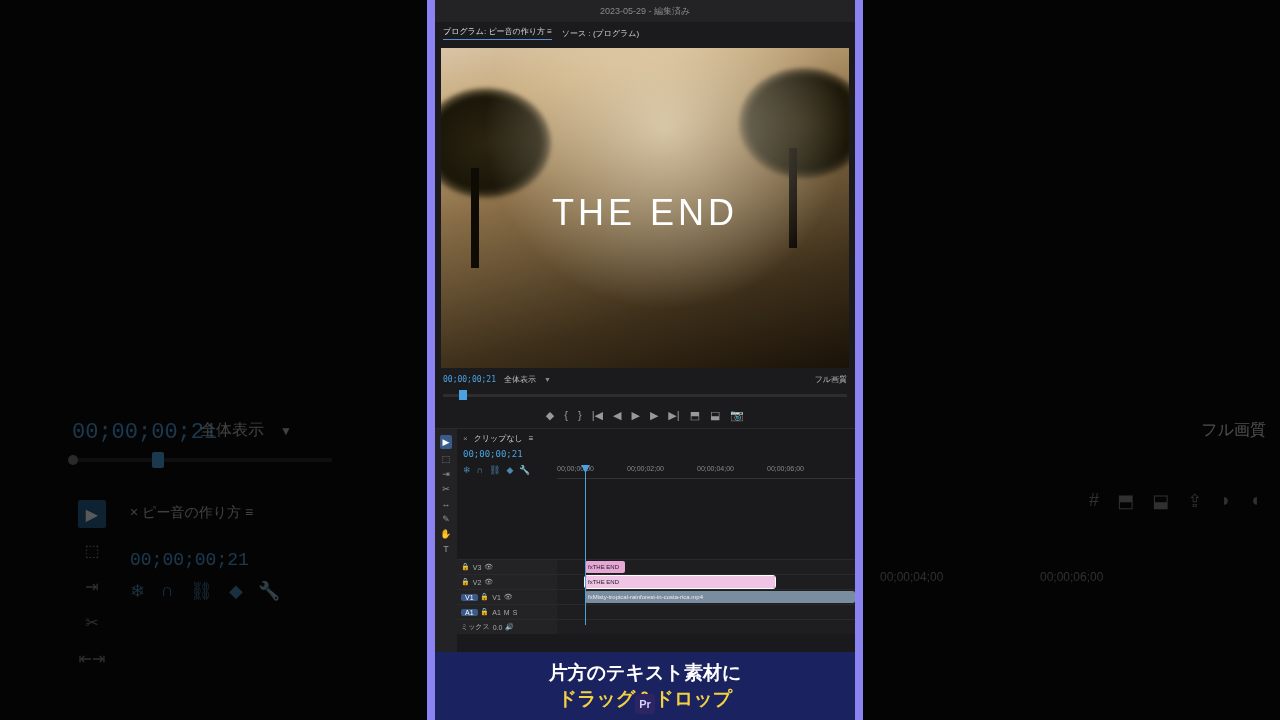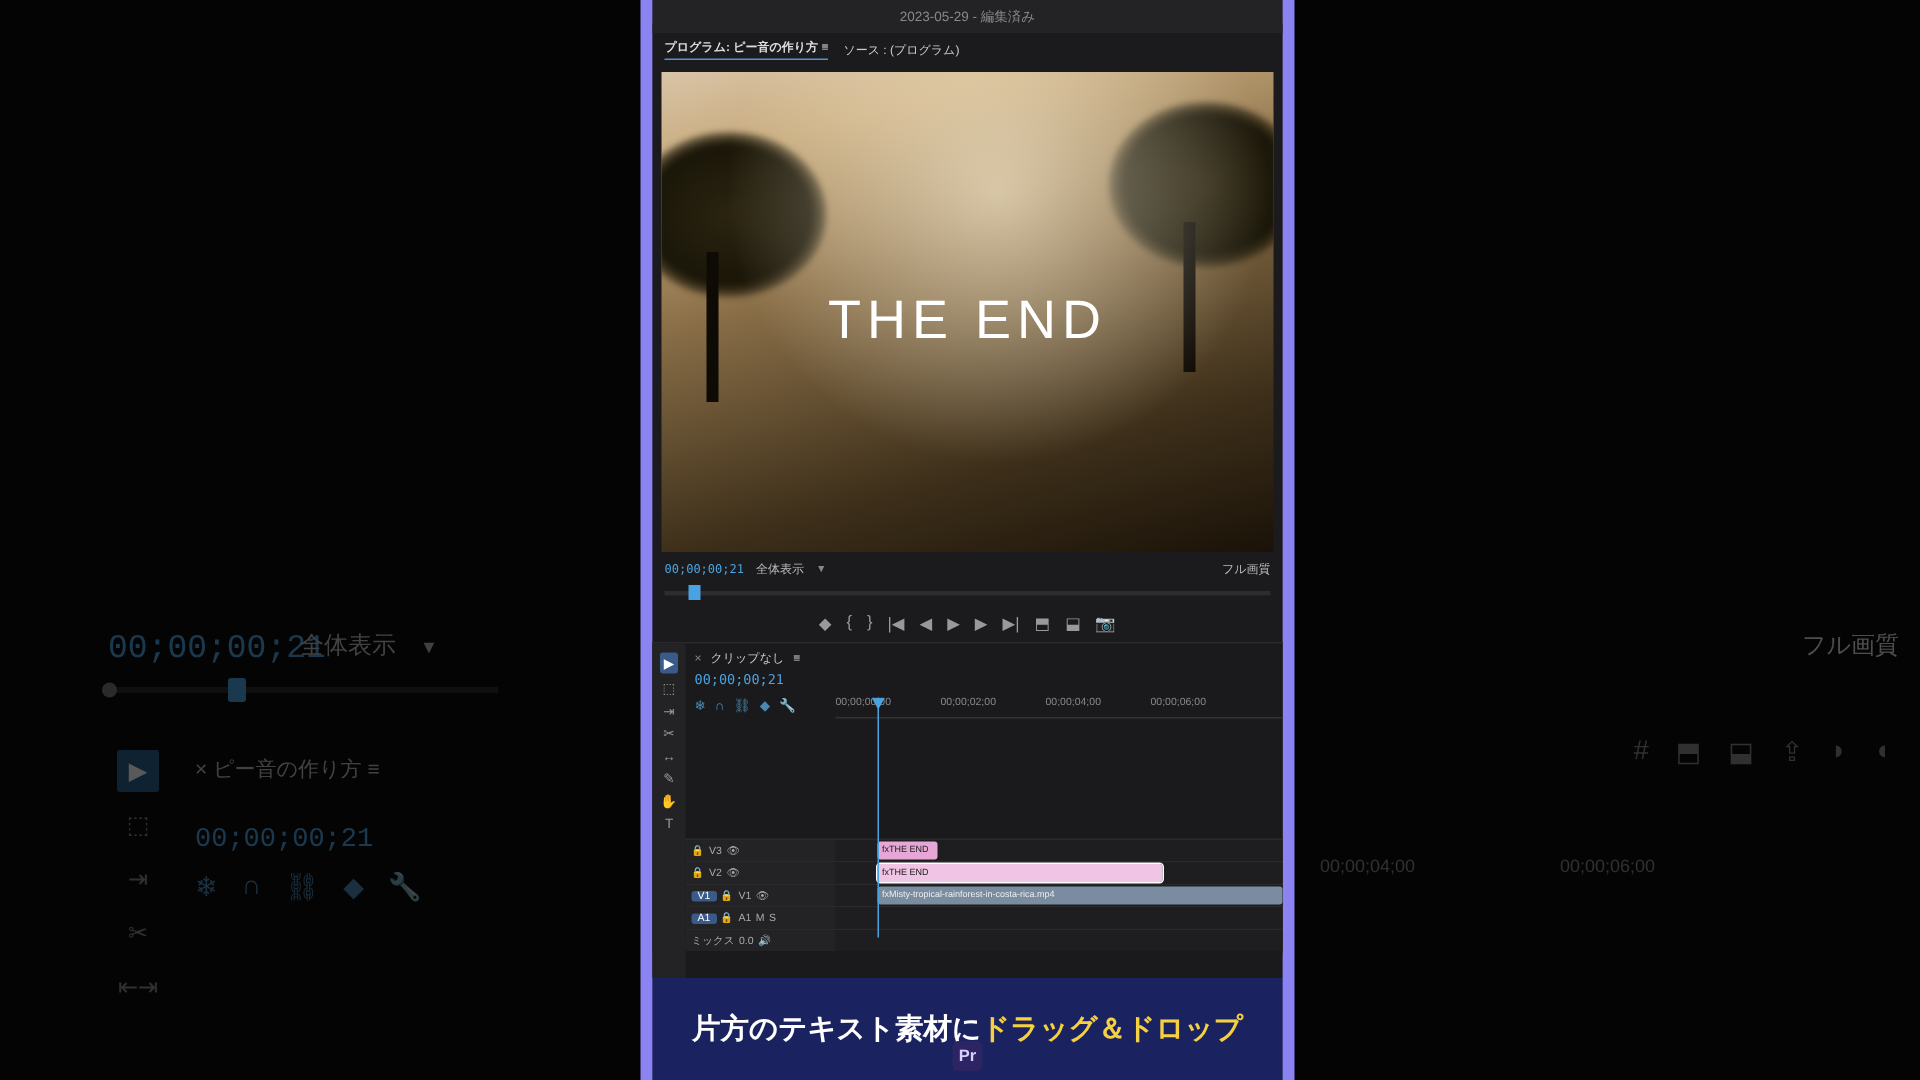--- a/index.html
+++ b/index.html
@@ -24,21 +24,21 @@
 .bg .ticons { position: absolute; left: 130px; top: 580px; display: flex; gap: 16px; }
 .bg .ticons span { color: #4a88b0; font-size: 18px; }
 .bg .ricons { position: absolute; right: 20px; top: 490px; display: flex; gap: 18px; }
 .bg .ricons span { color: #888; font-size: 18px; }
 
 
 .col { position: absolute; left: 435px; top: 0; width: 420px; height: 720px; z-index: 5; background: #8b83f2; display: flex; flex-direction: column; }
 .app { width: 100%; height: 652px; background: #1b1b1d; color: #ccc; font-size: 10px; position: relative; border-radius: 18px; }
 .app .topbar { height: 22px; background: #232326; display: flex; align-items: center; justify-content: center; color: #888; font-size: 9px; }
 .app .tabs { height: 22px; display: flex; align-items: center; gap: 10px; padding: 0 8px; font-size: 8px; }
-.app .tabs .t1 { color: #ddd; border-bottom: 1px solid #5a8dd6; padding-bottom: 2px; font-weight: bold; }
+.app .tabs .t1 { color: #ddd; border-bottom: 1px solid #5a8dd6; padding-bottom: 2px; }
 .app .monitor { height: 320px; margin: 4px 6px 2px 6px; background: linear-gradient(165deg, #d9c4a6 0%, #c8ab7e 15%, #8a6f48 40%, #3d2f1a 75%, #1a1208 100%); position: relative; overflow: hidden; }
 .tree { position: absolute; width: 120px; height: 180px; }
 .tree.l { left: -20px; top: 40px; }
 .tree.r { right: -10px; top: 20px; }
 .tree .canopy { width: 130px; height: 110px; background: radial-gradient(ellipse at center, #2a2410 0%, #1a1608 60%, transparent 80%); border-radius: 50%; filter: blur(2px); }
 .tree .trunk { position: absolute; left: 50px; top: 80px; width: 8px; height: 100px; background: #0e0a04; }
 .fog { position: absolute; inset: 0; background: radial-gradient(circle at 55% 25%, rgba(255,245,220,0.6) 0%, transparent 55%); }
 .title { position: absolute; top: 45%; left: 0; right: 0; text-align: center; color: #fff; font-size: 36px; font-weight: 200; letter-spacing: 4px; }
 .app .controls { height: 18px; padding: 2px 8px; display: flex; align-items: center; gap: 8px; font-size: 8px; }
 .app .controls .tc3 { color: #4aa3e0; font-family: monospace; }
@@ -68,21 +68,21 @@
 .track { display: flex; height: 15px; border-top: 1px solid #2a2a2d; font-size: 7px; }
 .track .lbl { width: 100px; background: #232326; display: flex; align-items: center; padding: 0 4px; gap: 3px; color: #aaa; }
 .track .lbl .v { background: #3a5a8a; padding: 0 4px; border-radius: 2px; color: #fff; }
 .track .lane { flex: 1; position: relative; background: #1e1e20; }
 .clip { position: absolute; top: 1px; bottom: 1px; border-radius: 2px; padding: 0 3px; font-size: 6px; color: #222; overflow: hidden; white-space: nowrap; display: flex; align-items: center; }
 .clip.pink { background: #e6a6d6; }
 .clip.pink.sel { background: #f0c4e4; outline: 1px solid #fff; }
 .clip.vid { background: #7a8ca0; color: #eee; }
 
 
-.caption { flex: 1; background: #1a2360; display: flex; align-items: center; justify-content: center; padding: 4px; position: relative; }
+.caption { flex: 1; background: #1a2360; display: flex; flex-direction: column; align-items: center; justify-content: center; padding: 4px; position: relative; }
 .caption .l1 { color: #fff; font-size: 19px; font-weight: 600; }
 .caption .l2 { color: #f5d040; font-size: 19px; font-weight: 600; }
 .caption .logo { position: absolute; bottom: 6px; left: 50%; transform: translateX(-50%); width: 20px; height: 20px; background: #2d2463; border-radius: 4px; display: flex; align-items: center; justify-content: center; color: #d8d0ff; font-size: 11px; font-weight: bold; }
 
 
 .border-l { position: absolute; left: 427px; top: 0; width: 8px; height: 720px; background: #8b83f2; z-index: 4; }
 .border-r { position: absolute; left: 855px; top: 0; width: 8px; height: 720px; background: #8b83f2; z-index: 4; }
 </style>
 </head>
 <body>

